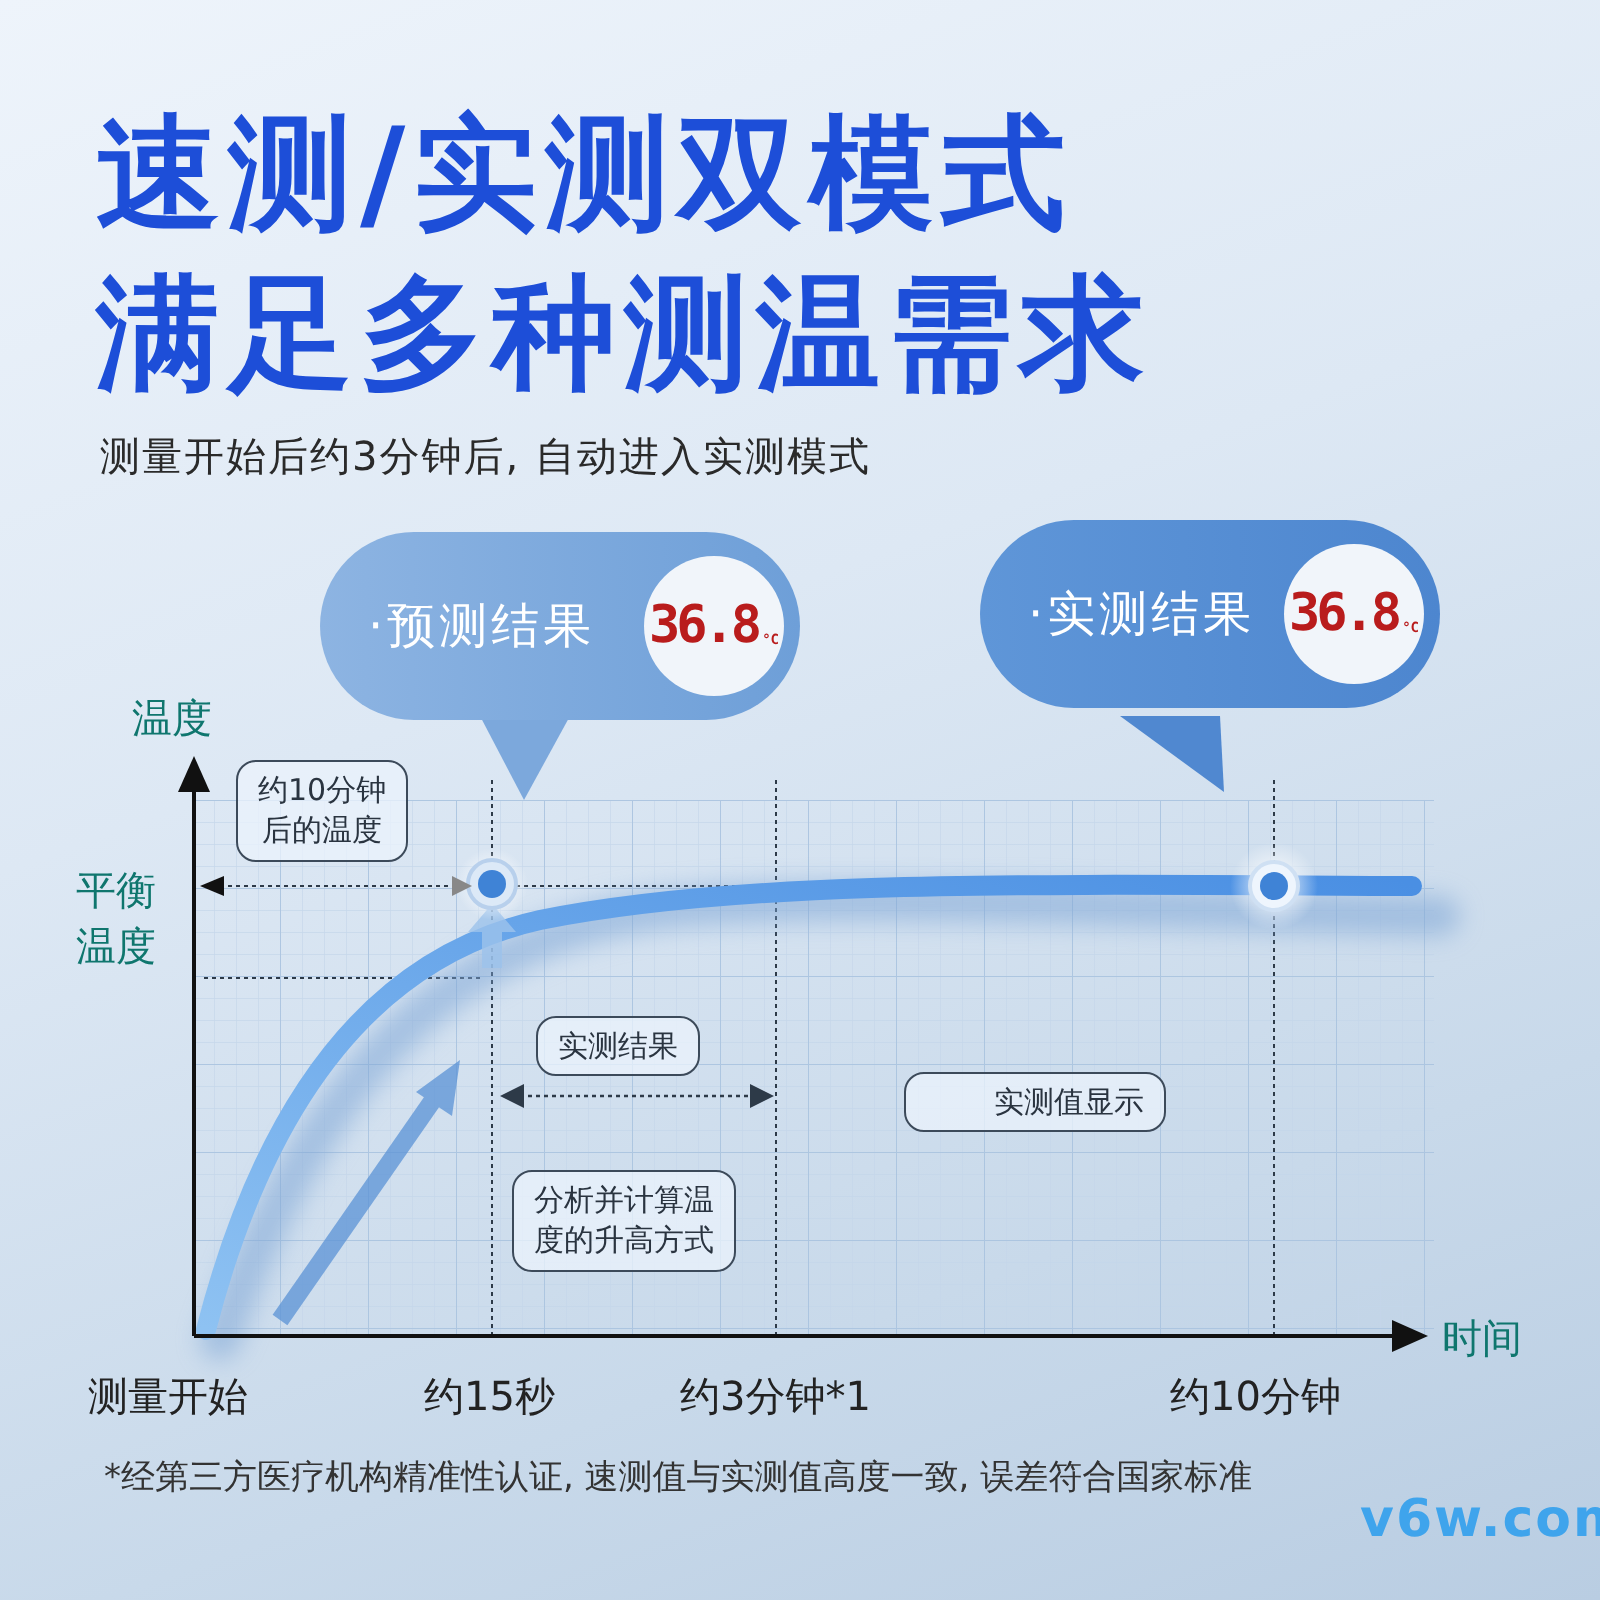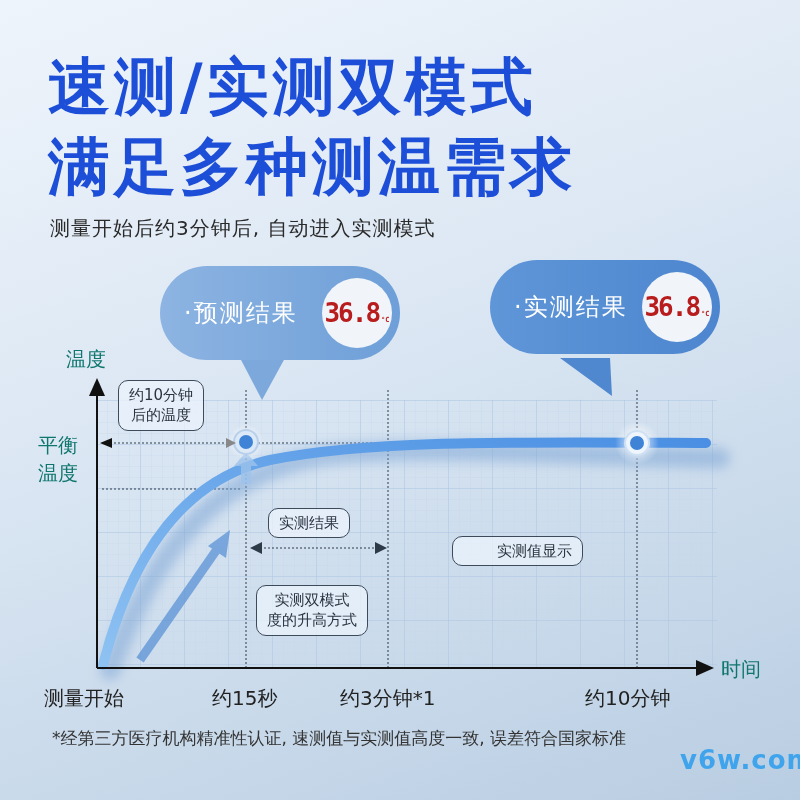--- a/index.html
+++ b/index.html
@@ -147,21 +147,21 @@
 <div class="axis-label" style="left:38px; top:460px;">温度</div>
 <div class="axis-label" style="left:721px; top:656px;">时间</div>
 
 <div class="tag" style="left:118px; top:380px;">
   <div>约10分钟</div>
   <div>后的温度</div>
 </div>
 <div class="tag" style="left:268px; top:508px;">实测结果</div>
 <div class="tag" style="left:452px; top:536px;padding-left:44px;">实测值显示</div>
 <div class="tag" style="left:256px; top:585px;">
-  <div>实测双模式</div>
+  <div>分析并计算温</div>
   <div>度的升高方式</div>
 </div>
 
 <div class="xtick" style="left:44px;">测量开始</div>
 <div class="xtick" style="left:212px;">约15秒</div>
 <div class="xtick" style="left:340px;">约3分钟*1</div>
 <div class="xtick" style="left:585px;">约10分钟</div>
 
 <div class="footnote">*经第三方医疗机构精准性认证, 速测值与实测值高度一致, 误差符合国家标准</div>
 <div class="watermark">v6w.com</div>

